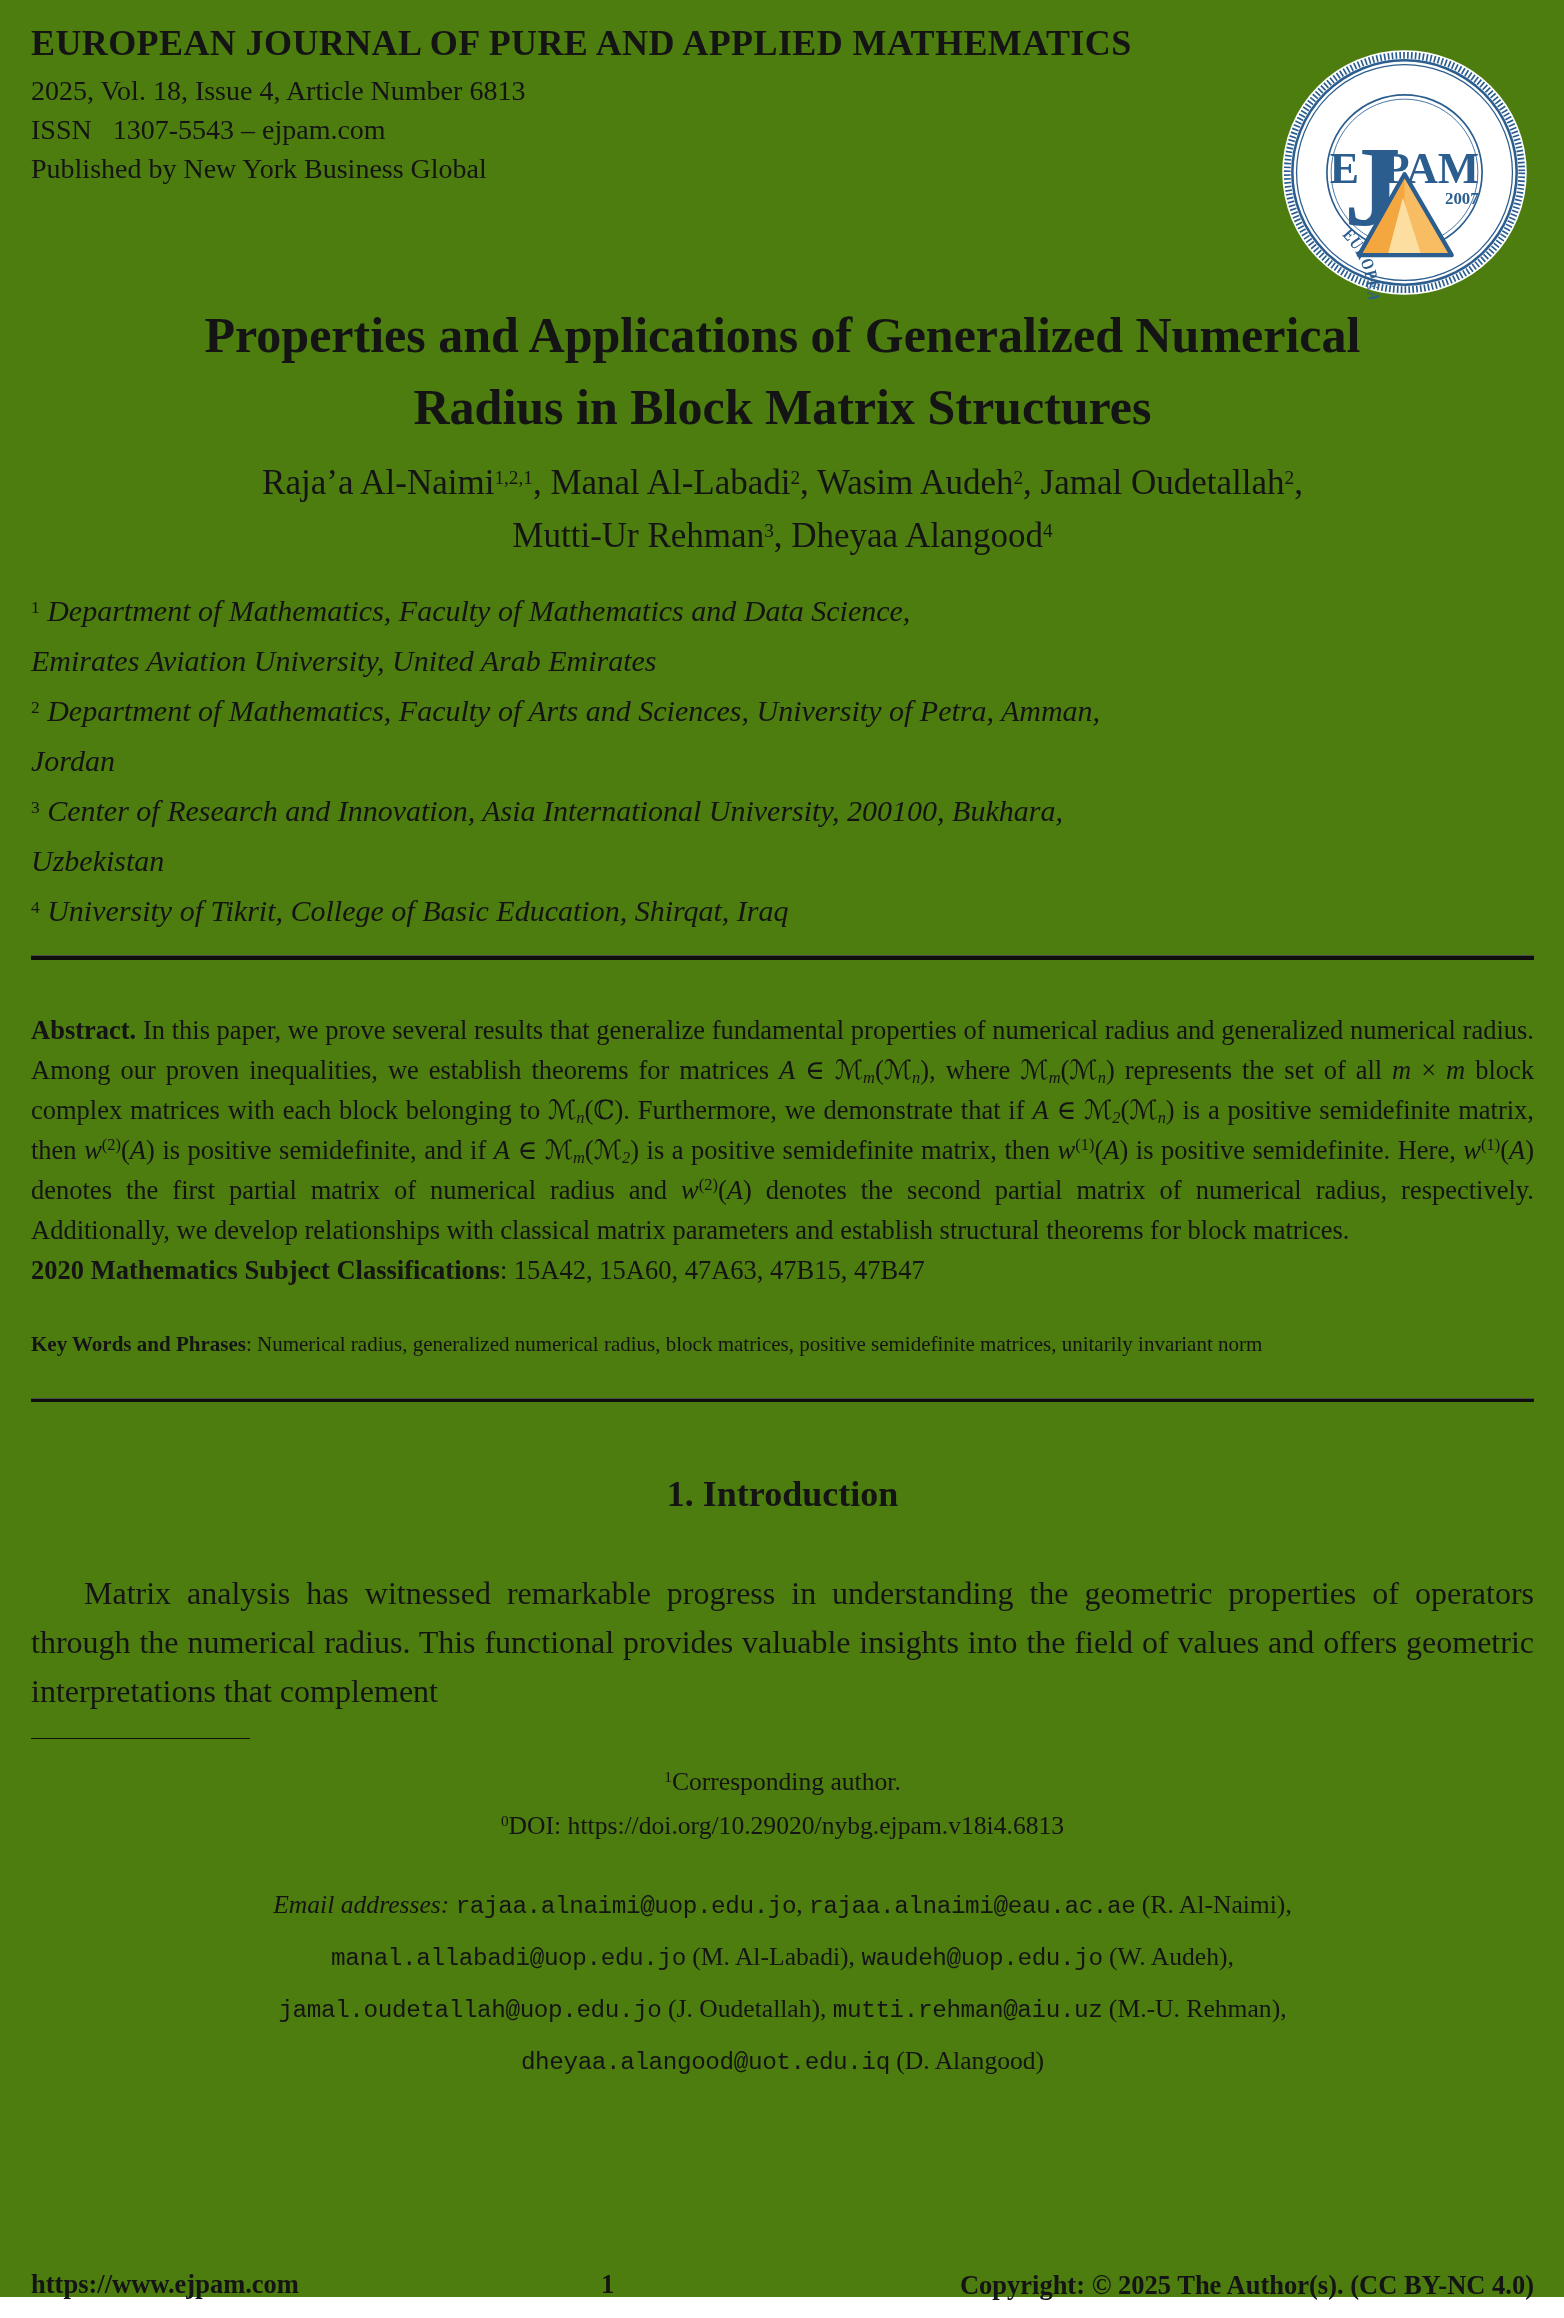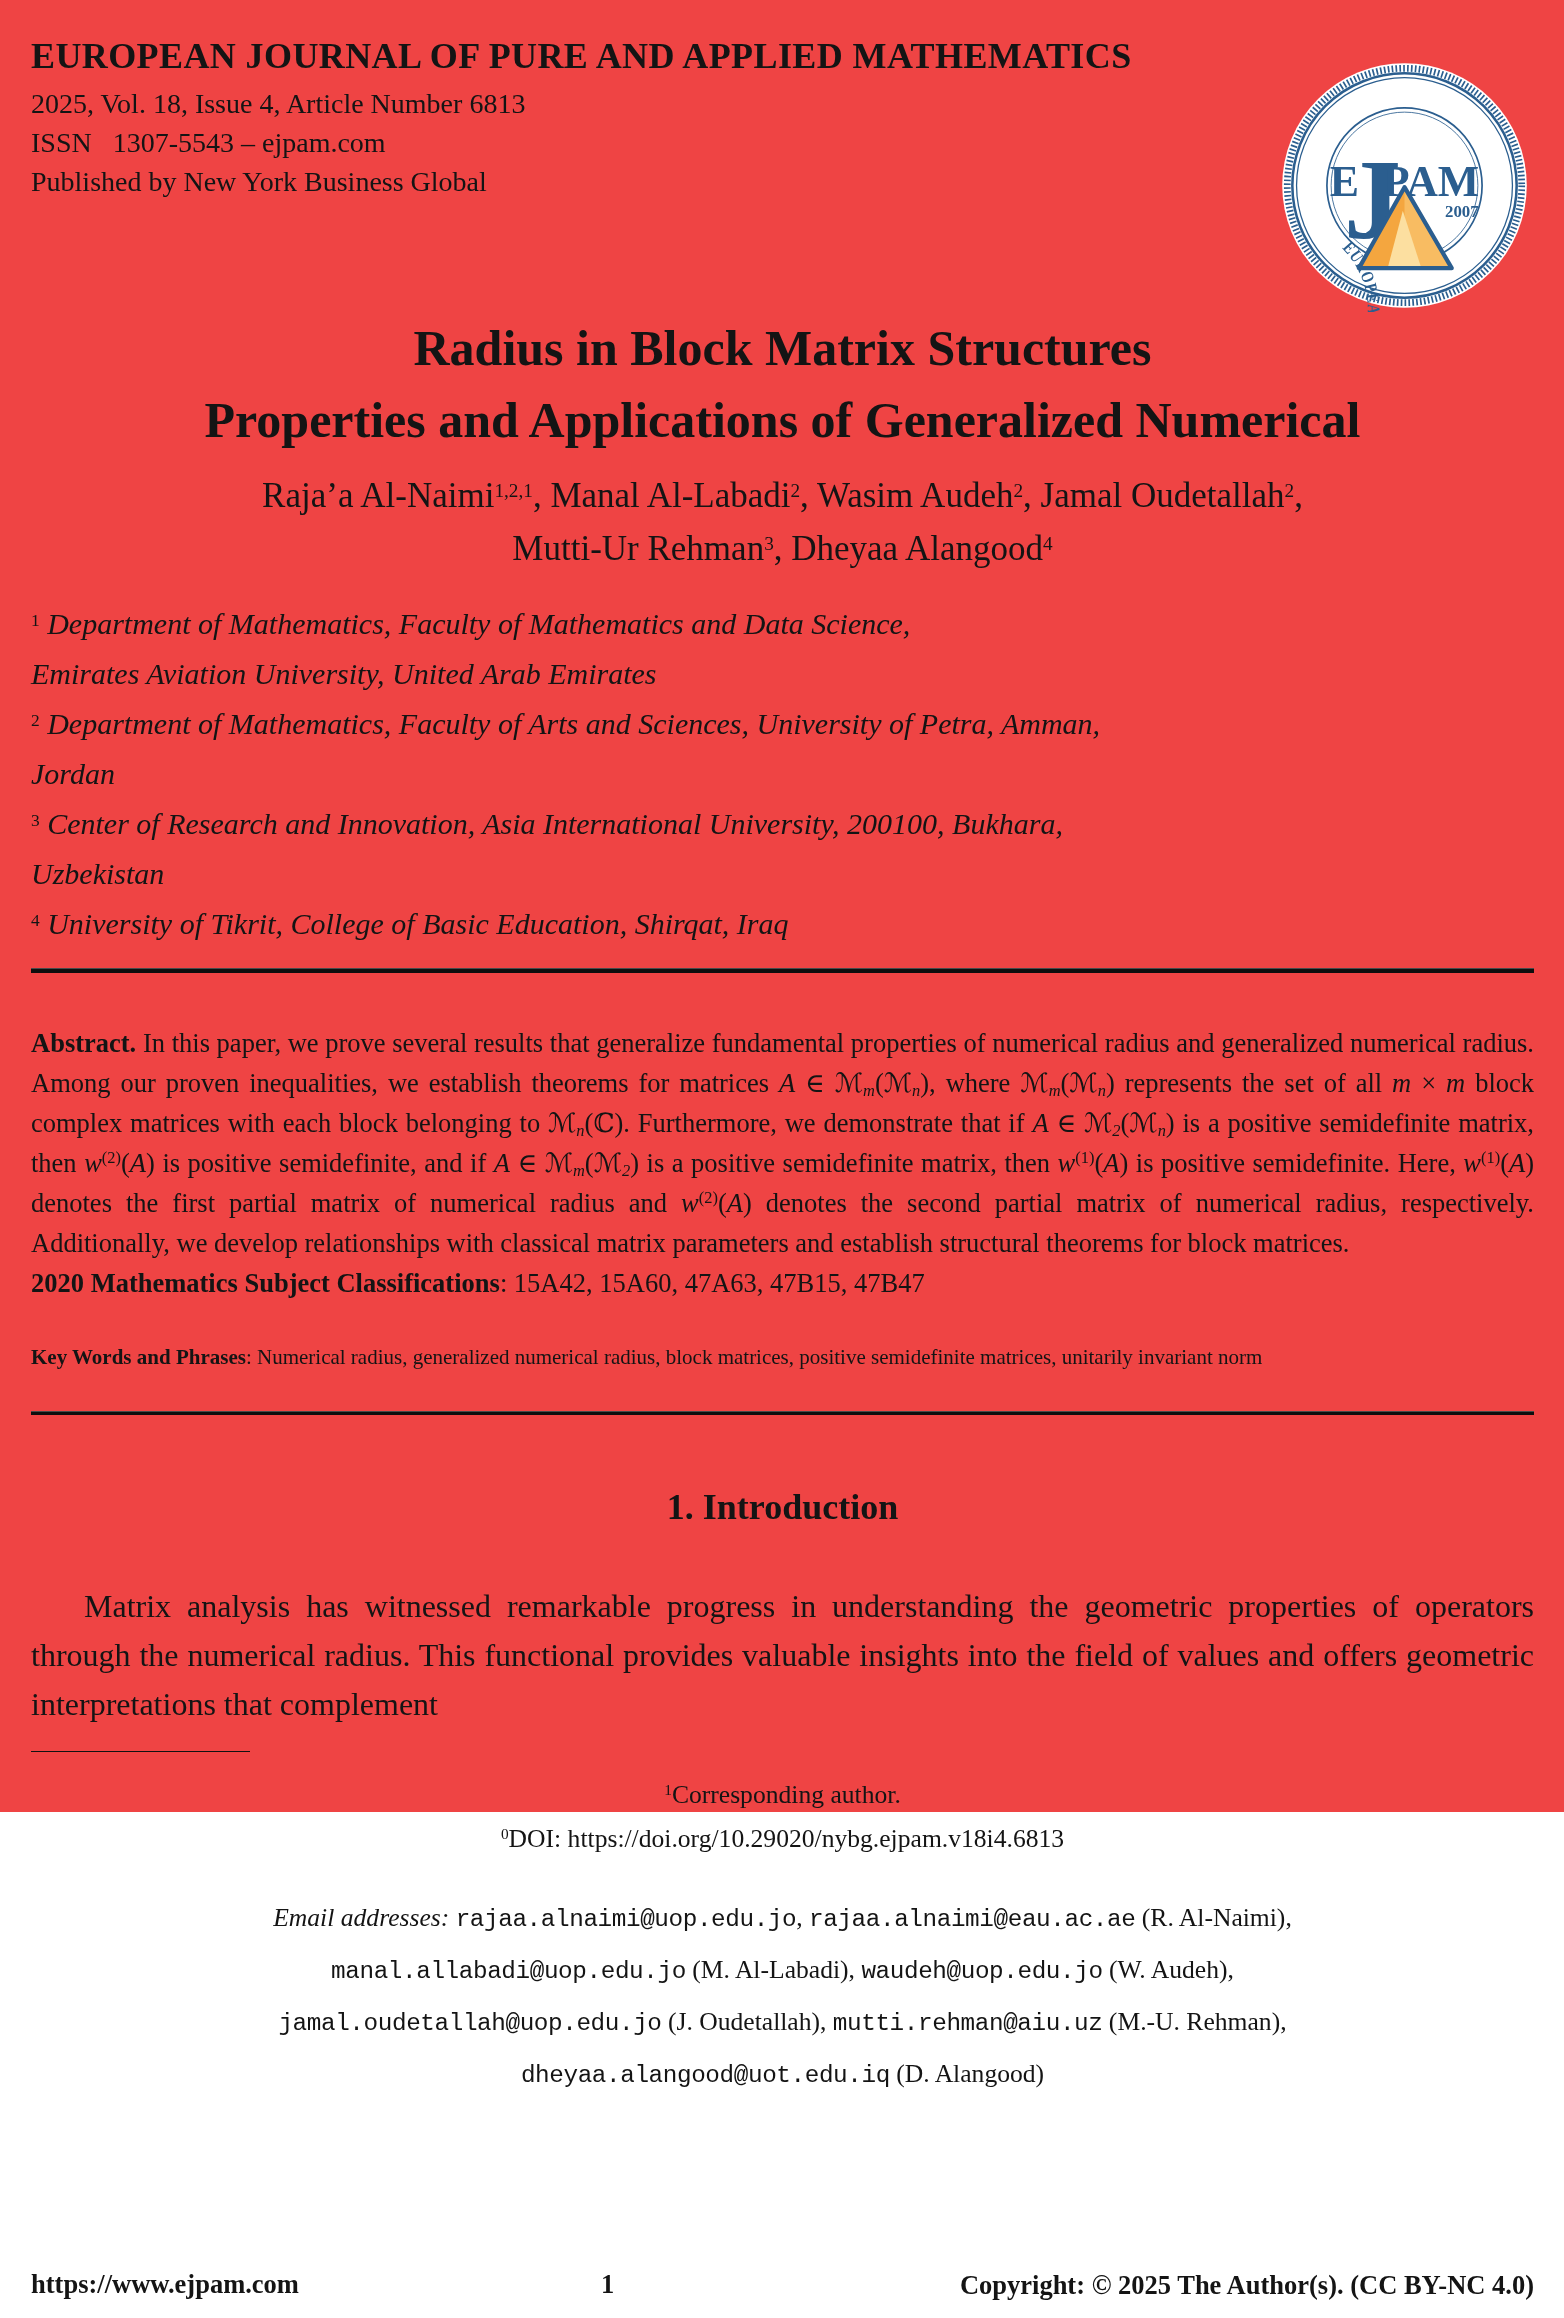--- a/index.html
+++ b/index.html
@@ -1,17 +1,17 @@
 <!DOCTYPE html>
 <html style="font-size:13.7px"><head>
 <meta charset="utf-8">
 <style>
   html,body{margin:0;padding:0;background:#ffffff;}
   body{width:1565px;height:2319px;overflow:hidden;font-family:"Liberation Serif","DejaVu Serif","DejaVu Sans",serif;color:#141414;}
-  .page{position:relative;width:1565px;height:1812px;padding:35px 31px 0;box-sizing:border-box;background:#ef4444;}
+  .page{position:relative;width:1565px;height:2297px;padding:22px 31px 0;box-sizing:border-box;background:#4d7c0f;}
   .header{position:relative;}
   .journal-name{font-size:36px;font-weight:bold;letter-spacing:0.4px;white-space:nowrap;}
   .header-meta{margin-top:6.8px;font-size:28px;line-height:39px;max-width:1221px;}
   .logo{position:absolute;top:24px;right:3.4px;width:253px;height:253px;}
   .article-title{margin-top:111px;text-align:center;font-weight:bold;font-size:50px;line-height:72px;}
   .authors{margin-top:13.7px;font-size:35px;line-height:53px;text-align:center;}
   .authors sup{font-size:55%;line-height:0;position:relative;top:-0.55em;vertical-align:baseline;}
   .affiliations{margin-top:24px;font-size:30px;line-height:50px;}
   .affiliations sup{font-size:58%;line-height:0;position:relative;top:-0.5em;vertical-align:baseline;font-style:normal;}
   .seg-i{font-style:italic;}
@@ -69,22 +69,22 @@
       <g>
         <polygon points="150,152 96,248 206,248" fill="#F4A63F"></polygon>
         <polygon points="150,152 206,248 150,248" fill="#F8BC62"></polygon>
         <polygon points="148,180 130,248 170,248" fill="#FCDFA0"></polygon>
         <polygon points="150,152 96,248 206,248" fill="none" stroke="#2B5E8F" stroke-width="5" stroke-linejoin="round"></polygon>
       </g>
     </svg>
   </div>
 
   <div class="article-title">
+    <div>Properties and Applications of Generalized Numerical</div>
     <div>Radius in Block Matrix Structures</div>
-    <div>Properties and Applications of Generalized Numerical</div>
   </div>
 
   <div class="authors"><span>Raja’a Al-Naimi</span><sup>1,2,1</sup><span>, Manal Al-Labadi</span><sup>2</sup><span>, Wasim Audeh</span><sup>2</sup><span>, Jamal Oudetallah</span><sup>2</sup><span>,</span><br><span>Mutti-Ur Rehman</span><sup>3</sup><span>, Dheyaa Alangood</span><sup>4</sup></div>
 
   <div class="affiliations"><sup>1</sup><span class="seg-i"> Department of Mathematics, Faculty of Mathematics and Data Science,</span><br><span class="seg-i">Emirates Aviation University, United Arab Emirates</span><br><sup>2</sup><span class="seg-i"> Department of Mathematics, Faculty of Arts and Sciences, University of Petra, Amman,</span><br><span class="seg-i">Jordan</span><br><sup>3</sup><span class="seg-i"> Center of Research and Innovation, Asia International University, 200100, Bukhara,</span><br><span class="seg-i">Uzbekistan</span><br><sup>4</sup><span class="seg-i"> University of Tikrit, College of Basic Education, Shirqat, Iraq</span></div>
 
   <div class="rule-double rule-top"></div>
 
   <div class="abstract"><b>Abstract.</b><span><span> In this paper, we prove several results that generalize fundamental properties of numerical radius and generalized numerical radius. Among our proven inequalities, we establish theorems for matrices </span><span class="seg-i">A</span><span> ∈ </span><span>ℳ</span><sub>m</sub><span>(</span><span>ℳ</span><sub>n</sub><span>), where </span><span>ℳ</span><sub>m</sub><span>(</span><span>ℳ</span><sub>n</sub><span>) represents the set of all </span><span class="seg-i">m</span><span> × </span><span class="seg-i">m</span><span> block complex matrices with each block belonging to </span><span>ℳ</span><sub>n</sub><span>(ℂ). Furthermore, we demonstrate that if </span><span class="seg-i">A</span><span> ∈ </span><span>ℳ</span><sub>2</sub><span>(</span><span>ℳ</span><sub>n</sub><span>) is a positive semidefinite matrix, then </span><span class="seg-i">w</span><sup>(2)</sup><span>(</span><span class="seg-i">A</span><span>) is positive semidefinite, and if </span><span class="seg-i">A</span><span> ∈ </span><span>ℳ</span><sub>m</sub><span>(</span><span>ℳ</span><sub>2</sub><span>) is a positive semidefinite matrix, then </span><span class="seg-i">w</span><sup>(1)</sup><span>(</span><span class="seg-i">A</span><span>) is positive semidefinite. Here, </span><span class="seg-i">w</span><sup>(1)</sup><span>(</span><span class="seg-i">A</span><span>) denotes the first partial matrix of numerical radius and </span><span class="seg-i">w</span><sup>(2)</sup><span>(</span><span class="seg-i">A</span><span>) denotes the second partial matrix of numerical radius, respectively. Additionally, we develop relationships with classical matrix parameters and establish structural theorems for block matrices.</span></span></div>
 

